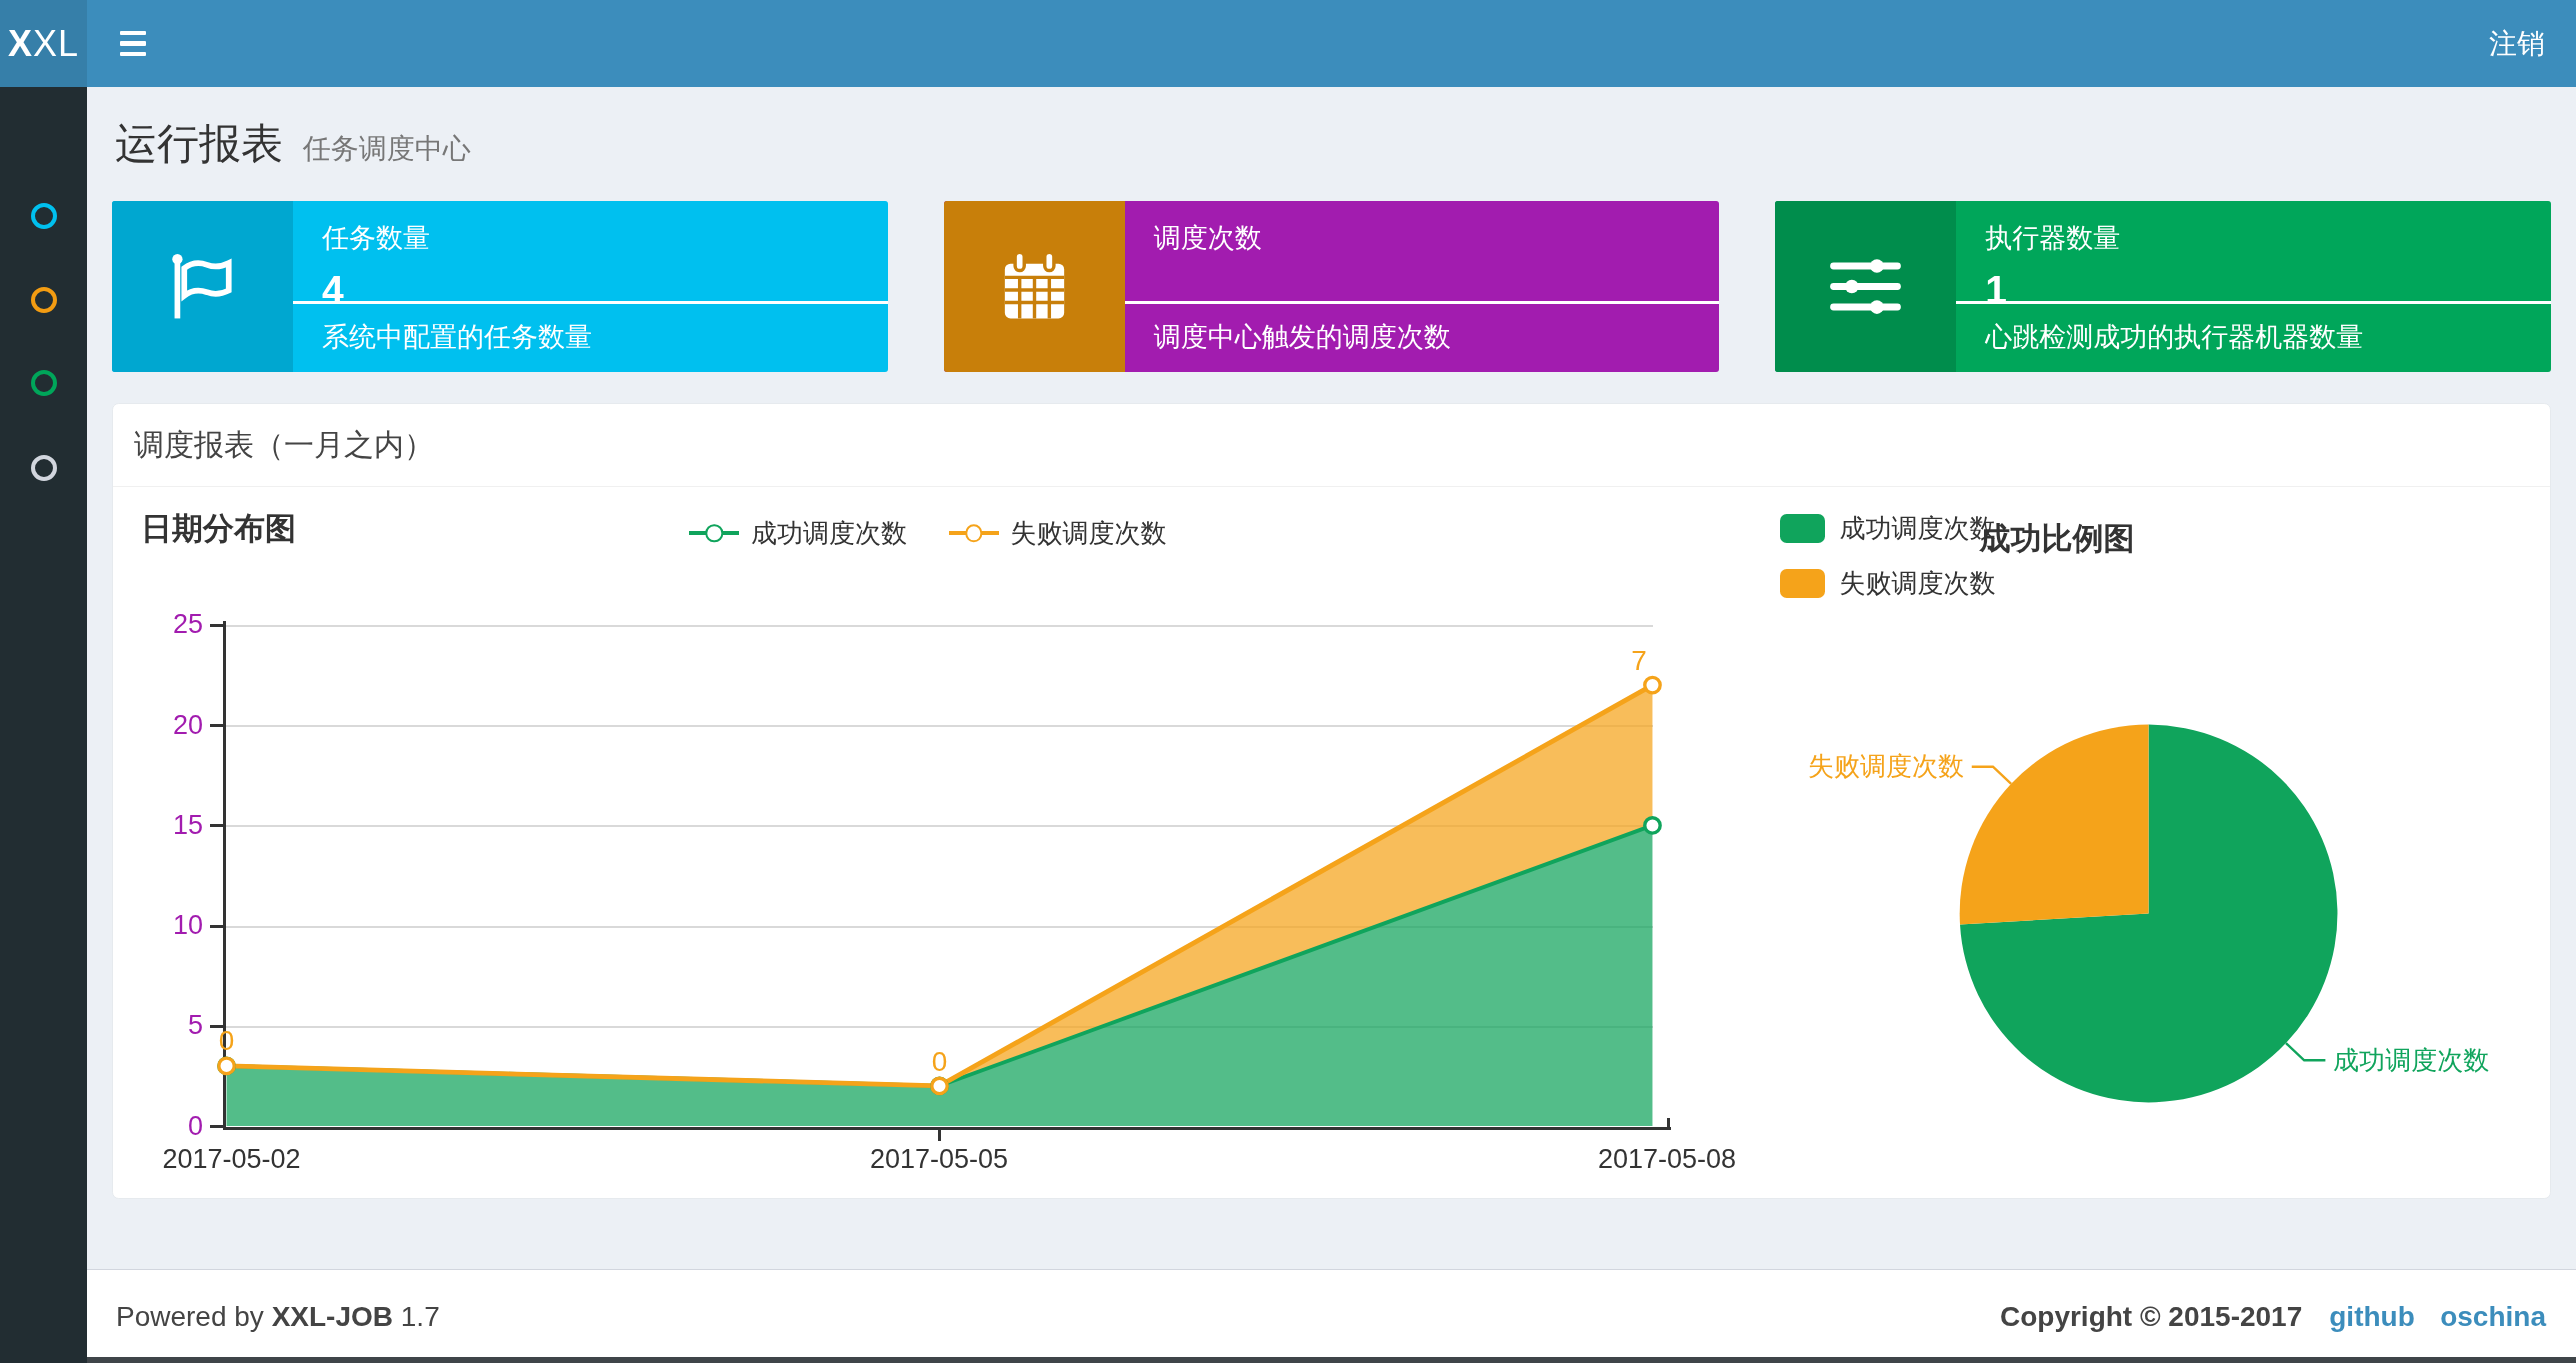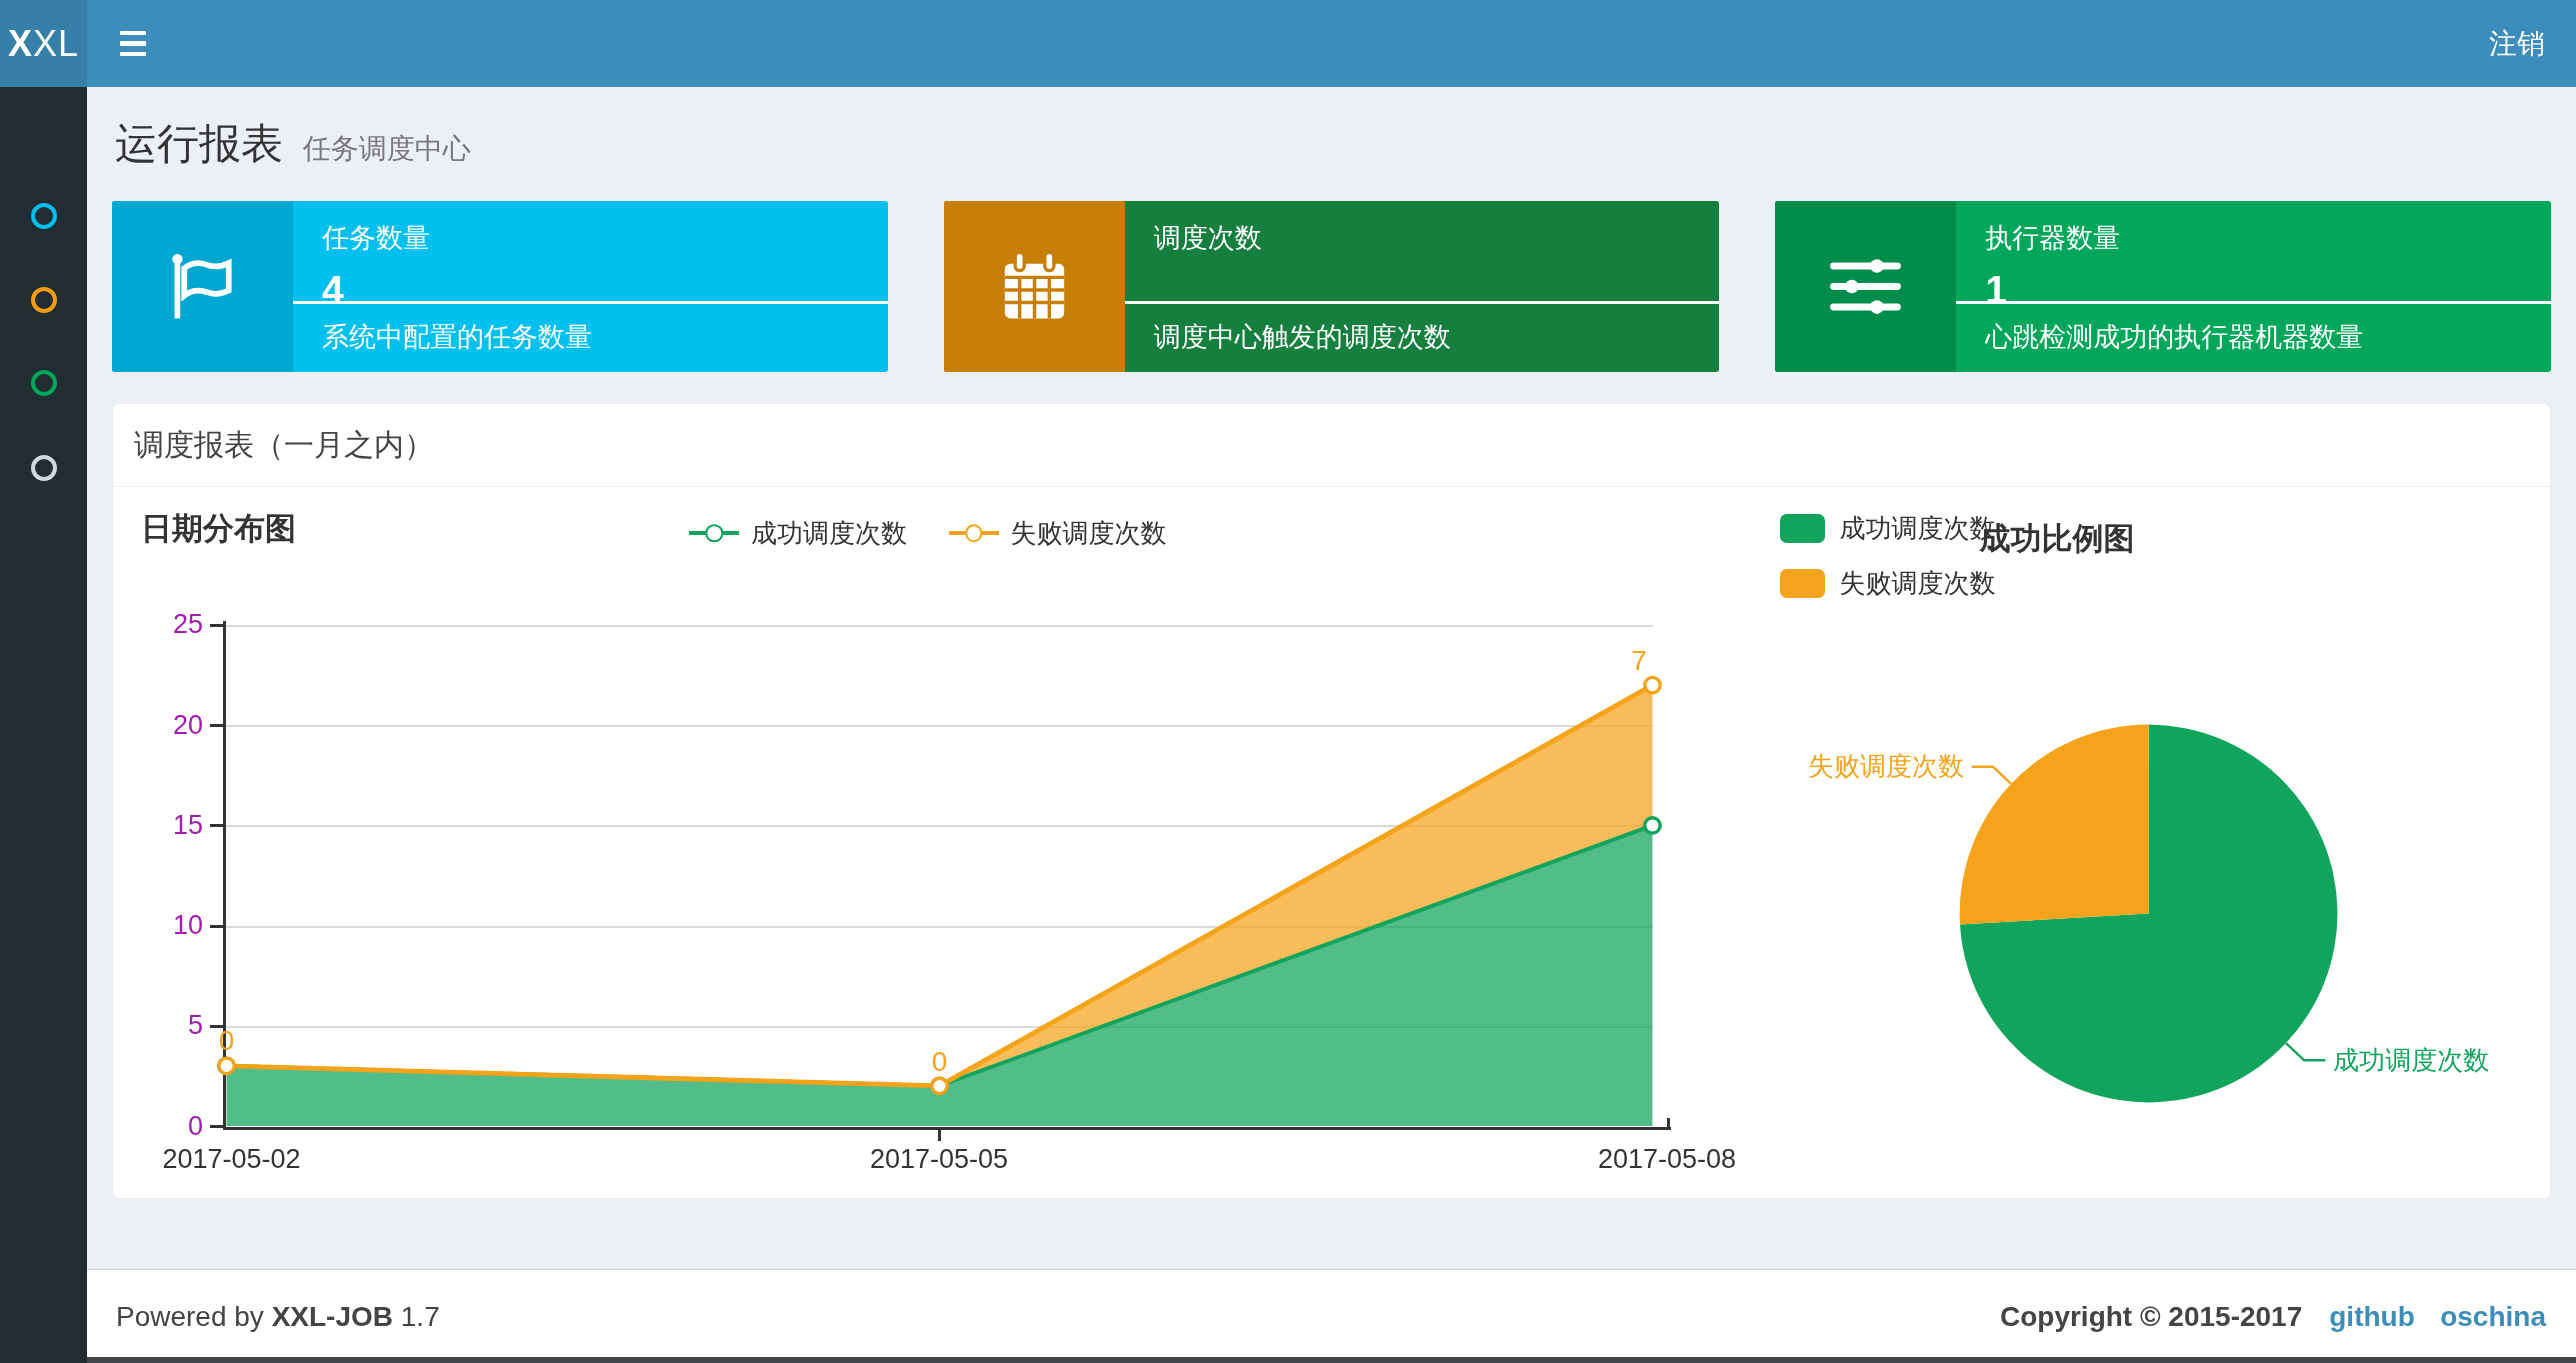--- a/index.html
+++ b/index.html
@@ -125,21 +125,21 @@
         </svg>
       </div>
       <div class="card-body">
         <div class="card-title">任务数量</div>
         <div class="card-value">4</div>
         <div class="card-divider"></div>
         <div class="card-desc">系统中配置的任务数量</div>
       </div>
     </div>
 
-    <div class="info-card" style="background: #15803d;">
+    <div class="info-card" style="background: #a21caf;">
       <div class="card-icon" style="background: rgb(200, 127, 10);">
         <svg width="73" height="73" viewBox="0 0 64 64" fill="#fff">
           <rect x="6" y="12" width="52" height="48" rx="5"></rect>
           <rect x="15" y="2" width="8" height="16" rx="4" fill="#fff" stroke="#c87f0a" stroke-width="3"></rect>
           <rect x="41" y="2" width="8" height="16" rx="4" fill="#fff" stroke="#c87f0a" stroke-width="3"></rect>
           <g stroke="#c87f0a" stroke-width="3">
             <line x1="6" y1="24" x2="58" y2="24"></line>
             <line x1="6" y1="35" x2="58" y2="35"></line>
             <line x1="6" y1="46" x2="58" y2="46"></line>
             <line x1="19" y1="24" x2="19" y2="60"></line>

